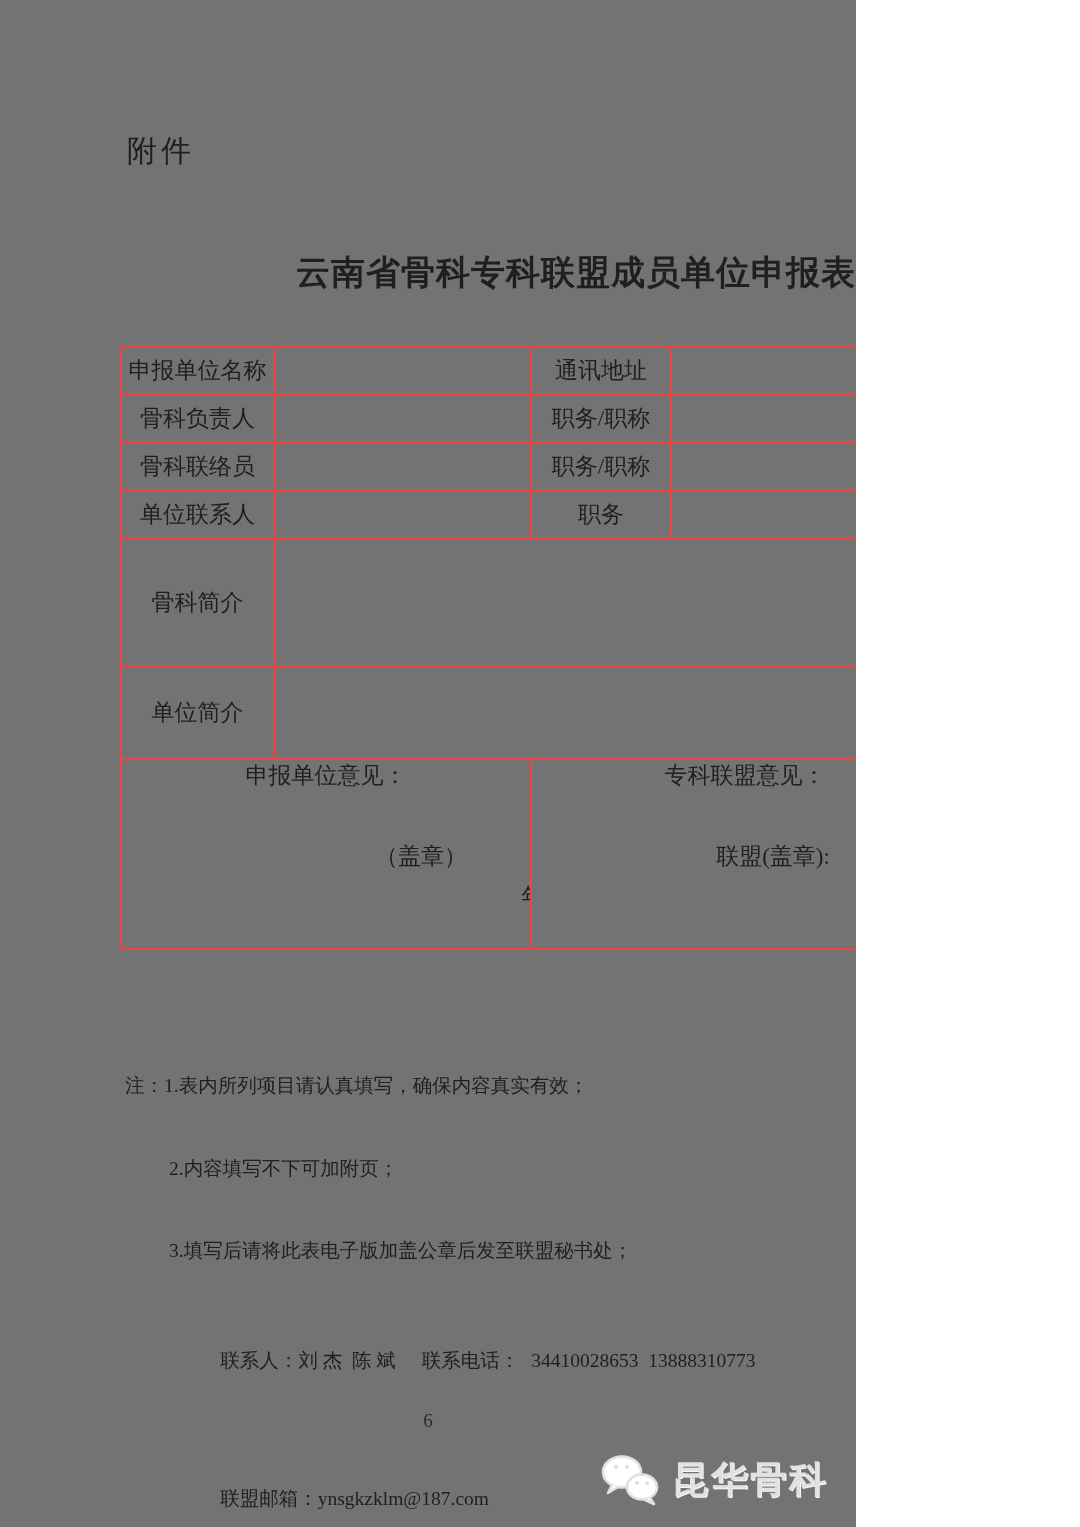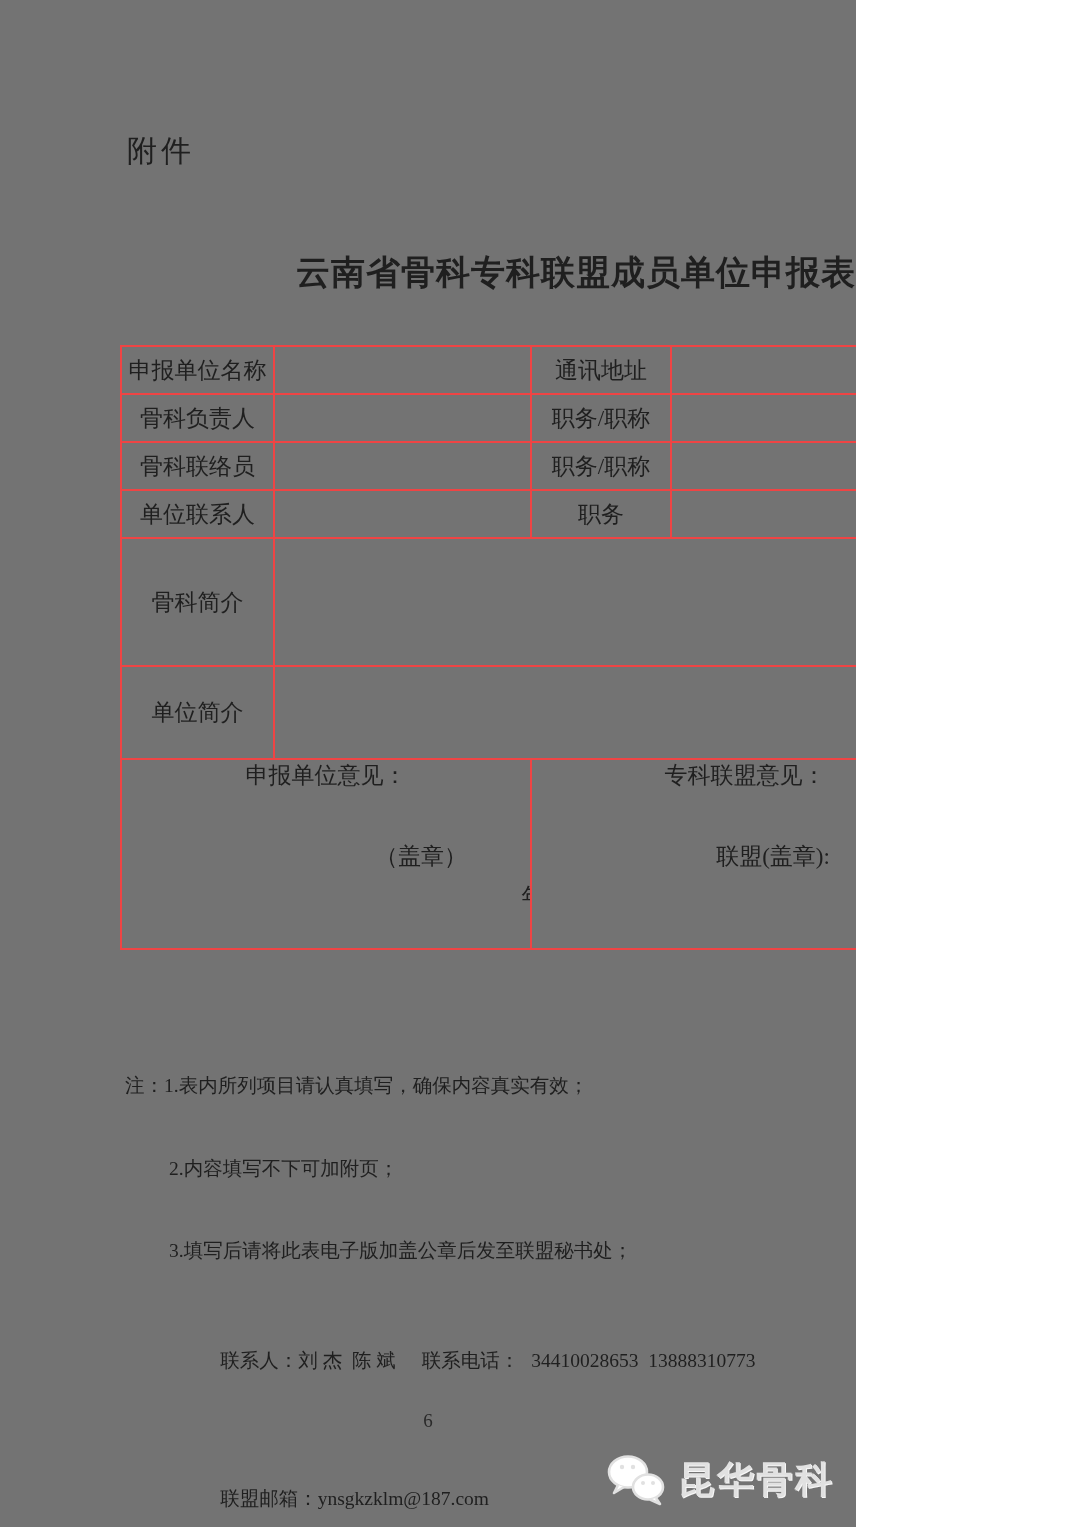--- a/index.html
+++ b/index.html
@@ -82,21 +82,21 @@
     left: 0;
     top: 1410px;
     width: 100%;
     text-align: center;
     font-size: 19px;
     color: #2a2a2a;
   }
 
   .watermark {
     position: absolute;
-    right: 22px;
+    right: 28px;
     bottom: 20px;
     display: flex;
     align-items: center;
     gap: 10px;
     color: #e1e1e1;
     font-size: 37px;
     font-weight: bold;
     letter-spacing: 2px;
     font-family: Liberation Serif, serif;
     text-shadow: 1px 1px 0 #f7f7f7;

